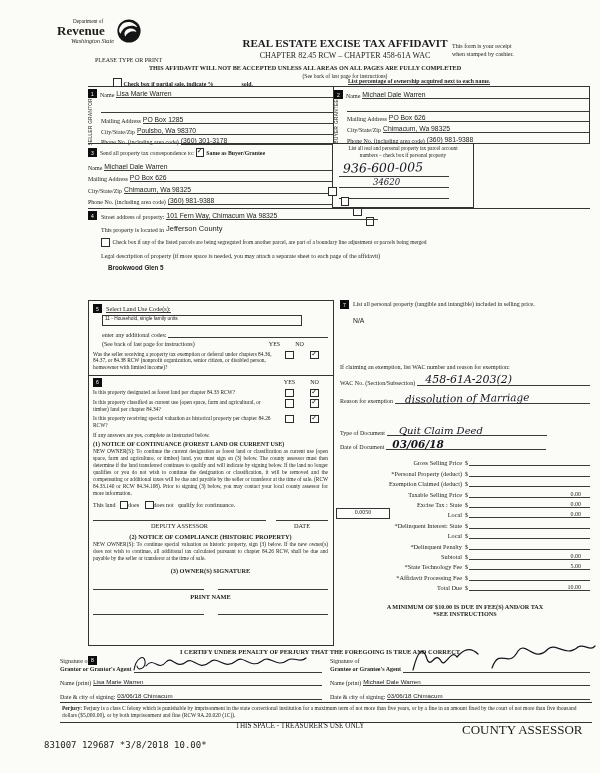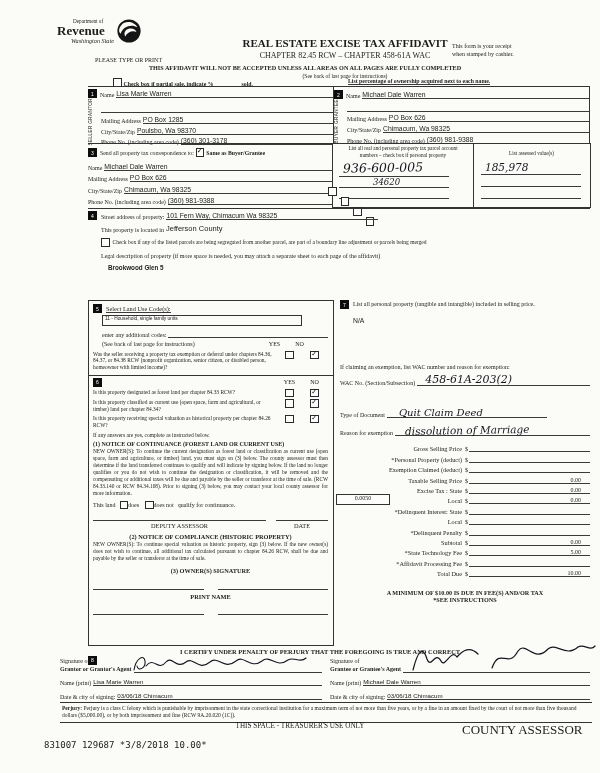--- a/index.html
+++ b/index.html
@@ -203,27 +203,20 @@
     <div class="abs uline" style="left:6px;top:43px;width:110px;"></div>
     <div class="abs uline" style="left:6px;top:54px;width:110px;"></div>
     <div class="abs hand" style="left:10px;top:16px;font-size:12.5px;transform:rotate(-1deg);">936-600-005</div>
     <div class="abs hand" style="left:40px;top:33px;font-size:8.5px;">34620</div>
     <span class="cb abs" style="right:5px;top:23px;"></span>
     <span class="cb abs" style="right:5px;top:33px;"></span>
     <span class="cb abs" style="right:5px;top:43px;"></span>
     <span class="cb abs" style="right:5px;top:53px;"></span>
   </div>
 
-  <div class="abs" style="left:473px;top:143px;width:117px;height:63px;border:1px solid #333;border-left:none;">
-    <div class="ctr sz52" style="padding-top:6px;">List assessed value(s)</div>
-    <div class="abs uline" style="left:8px;top:30px;width:100px;"></div>
-    <div class="abs uline" style="left:8px;top:42px;width:100px;"></div>
-    <div class="abs uline" style="left:8px;top:54px;width:100px;"></div>
-    <div class="abs hand" style="left:12px;top:17px;font-size:10.5px;">185,978</div>
-  </div>
 
   <div class="abs" style="left:88px;top:208px;width:502px;border-top:1px solid #333;padding-top:2px;">
     <div class="frow">
       <span class="secnum">4</span>
       <span class="fl sz6" style="padding-left:4px;">Street address of property:</span>
       <span class="fill" style="max-width:330px;">
           <span class="typed">101 Fern Way, Chimacum Wa 98325</span>
         </span>
       <span style="flex:1;"></span>
     </div>
@@ -332,31 +325,37 @@
     </div>
     <div class="typed" style="margin:8px 0 0 13px;">N/A</div>
 
     <div class="sz6" style="margin-top:40px;">If claiming an exemption, list WAC number and reason for exemption:</div>
     <div class="frow" style="margin-top:8px;">
       <span class="fl sz6">WAC No. (Section/Subsection)</span>
       <span class="fill" style="position:relative;">
         <span class="hand" style="font-size:11px;position:absolute;left:8px;bottom:-1px;white-space:nowrap;">458-61A-203(2)</span>
       </span>
     </div>
+    <div class="frow" style="margin-top:10px;">
+      <span class="fl sz6">Reason for exemption</span>
+      <span class="fill" style="position:relative;">
+        <span class="hand" style="font-size:10.5px;position:absolute;left:10px;bottom:-1px;white-space:nowrap;transform:rotate(-1deg);">dissolution of Marriage</span>
+      </span>
+    </div>
+
     <div class="frow" style="margin-top:24px;">
       <span class="fl sz6">Type of Document</span>
       <span class="fill" style="max-width:160px;position:relative;">
         <span class="hand" style="font-size:10px;position:absolute;left:12px;bottom:-1px;white-space:nowrap;">Quit Claim Deed</span>
       </span>
     </div>
-
-    <div class="frow" style="margin-top:10px;">
-      <span class="fl sz6">Reason for exemption</span>
-      <span class="fill" style="position:relative;">
-        <span class="hand" style="font-size:10.5px;position:absolute;left:10px;bottom:-1px;white-space:nowrap;transform:rotate(-1deg);">dissolution of Marriage</span>
+    <div class="frow" style="margin-top:6px;">
+      <span class="fl sz6">Date of Document</span>
+      <span class="fill" style="max-width:160px;position:relative;">
+        <span class="hand b" style="font-size:10.5px;position:absolute;left:6px;bottom:-1px;white-space:nowrap;">03/06/18</span>
       </span>
     </div>
 
     <div style="margin-top:6px;">
       <div class="mrow">
         <span class="mlabel">Gross Selling Price</span>
           <span class="mdollar">$</span>
         <span class="mline"><i class="mval"></i></span>
       </div>
       <div class="mrow">

